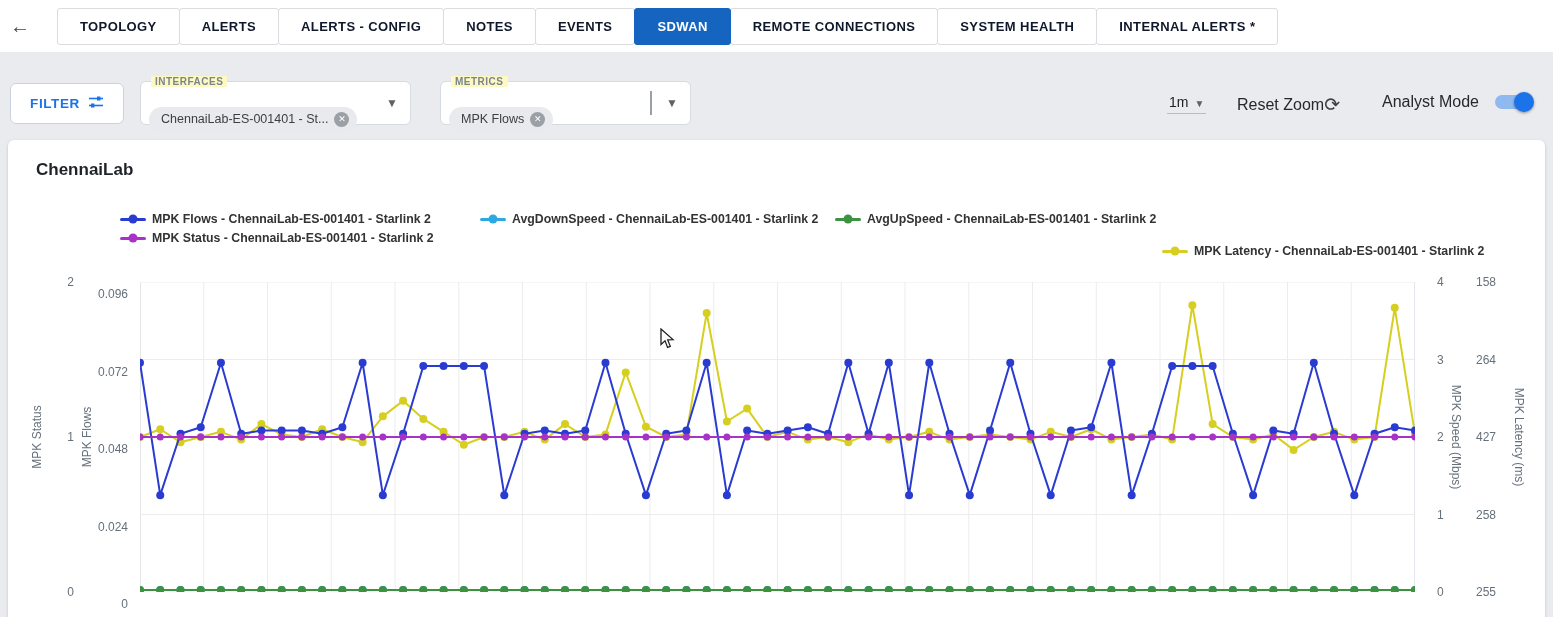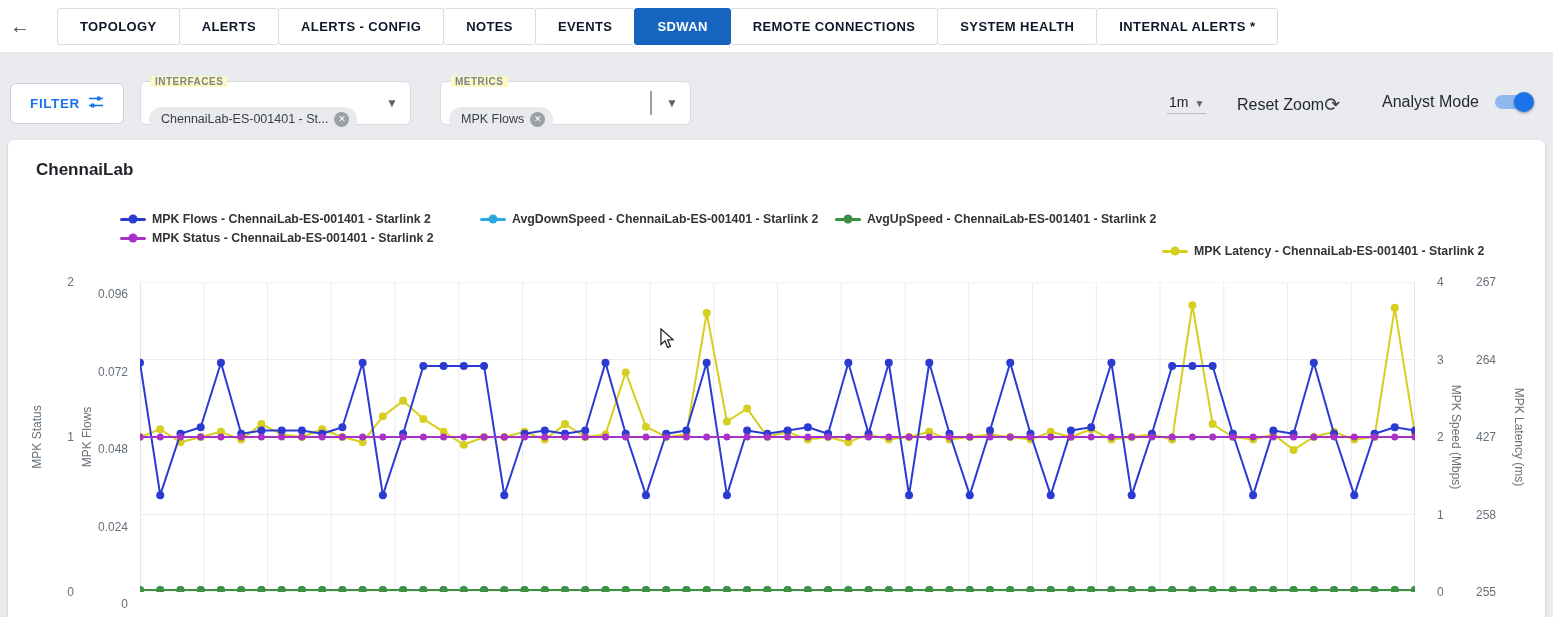--- a/index.html
+++ b/index.html
@@ -231,21 +231,21 @@
         <div class="tick" style="top: 303px; text-align: right;">0</div>
       </div>
       <div class="tick-col" style="left: 1429px; width: 30px;">
         <div class="tick" style="top: -7px; text-align: left;">4</div>
         <div class="tick" style="top: 70.5px; text-align: left;">3</div>
         <div class="tick" style="top: 148px; text-align: left;">2</div>
         <div class="tick" style="top: 225.5px; text-align: left;">1</div>
         <div class="tick" style="top: 303px; text-align: left;">0</div>
       </div>
       <div class="tick-col" style="left: 1468px; width: 38px;">
-        <div class="tick" style="top: -7px; text-align: left;">267</div>
+        <div class="tick" style="top: -7px; text-align: left;">158</div>
         <div class="tick" style="top: 70.5px; text-align: left;">264</div>
         <div class="tick" style="top: 148px; text-align: left;">427</div>
         <div class="tick" style="top: 225.5px; text-align: left;">258</div>
         <div class="tick" style="top: 303px; text-align: left;">255</div>
       </div>
     </div>
 
   <div class="plot">
     <svg id="plot-svg" width="1275" height="310" viewBox="0 0 1275 310">
         <line x1="0" y1="0" x2="0" y2="310" stroke="#c7cdd4" stroke-width="1"></line>

